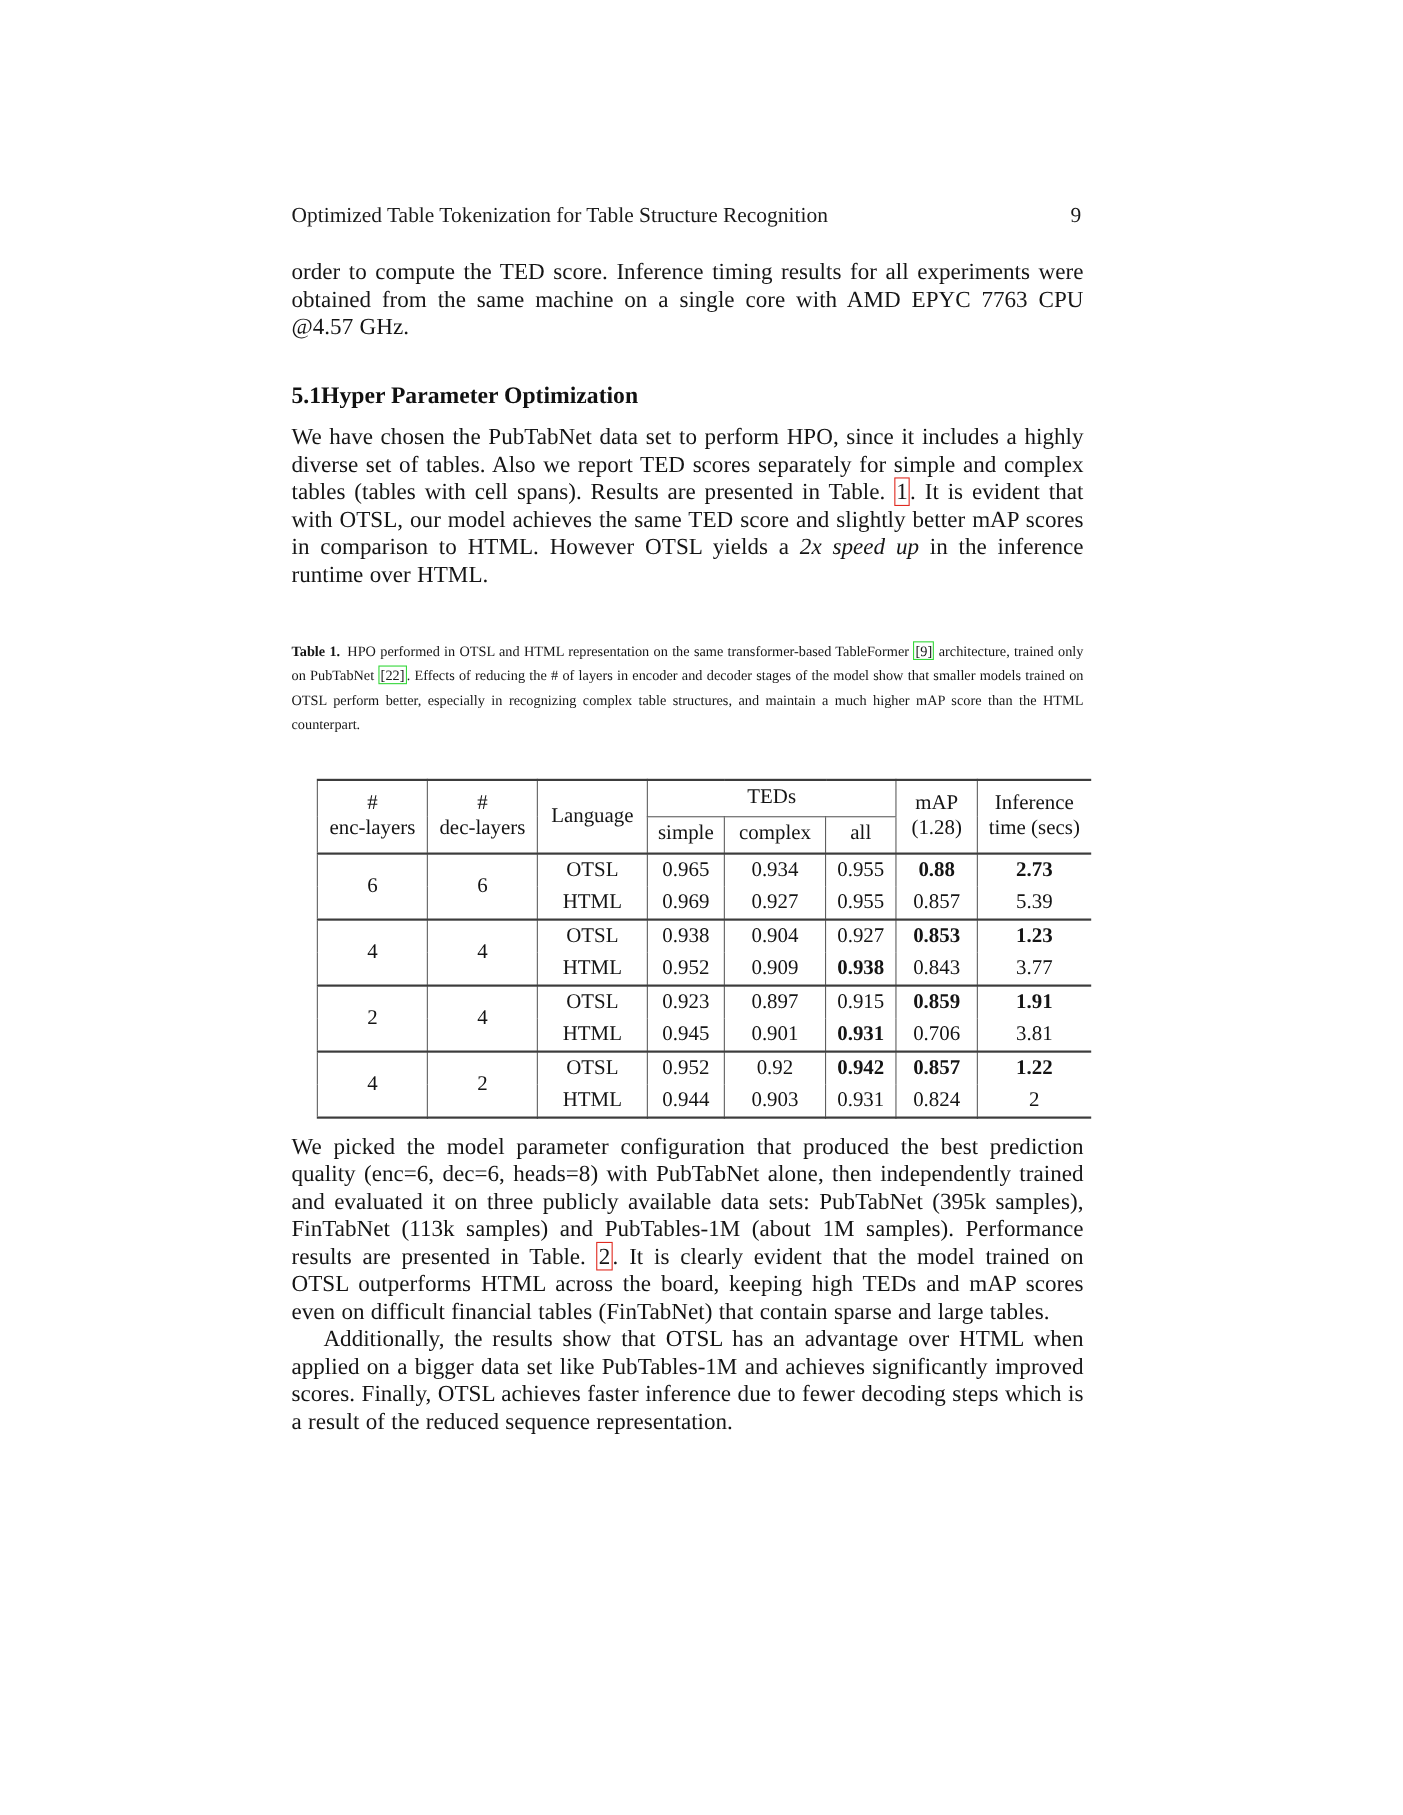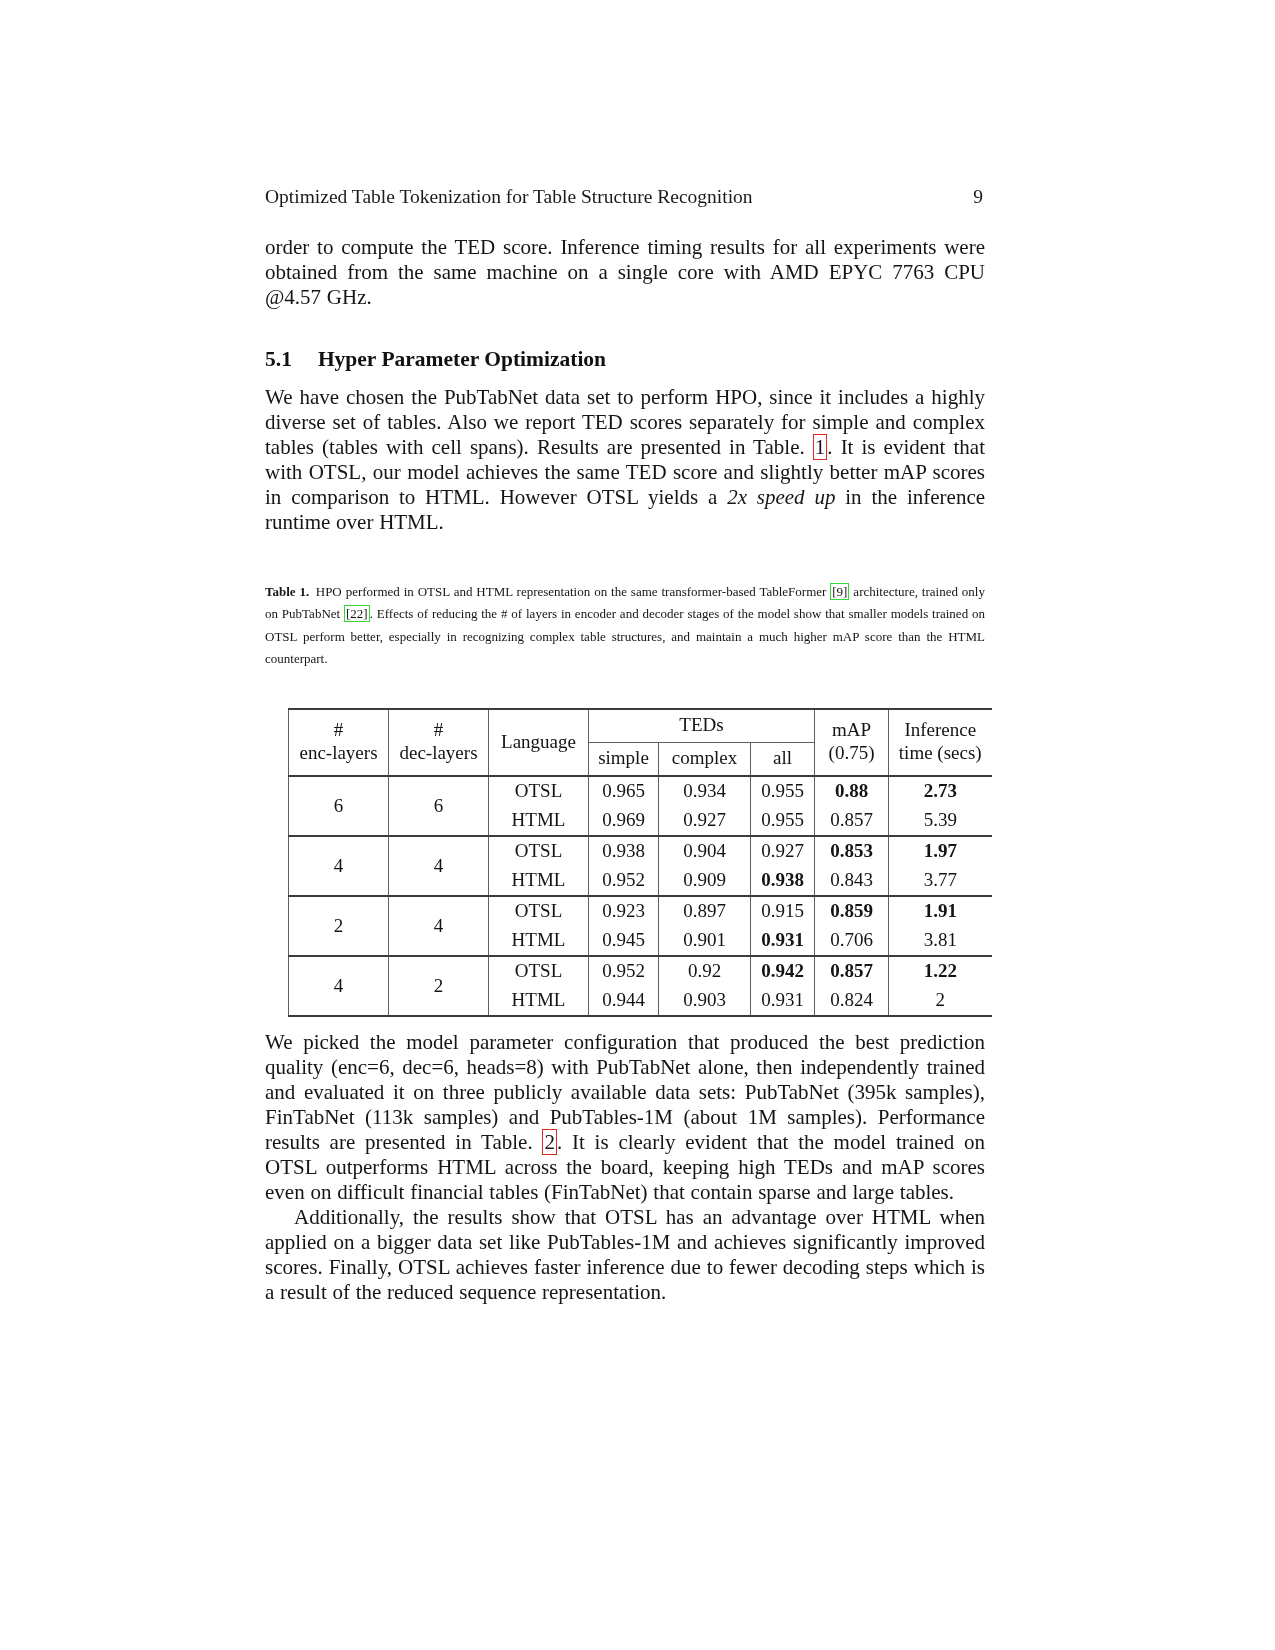--- a/index.html
+++ b/index.html
@@ -29,21 +29,21 @@
     line-height:25px;
     text-align:justify;
     word-spacing:0.5px;
   }
   .sec-head {
     margin:37px 0 0 0;
     font-size:21.5px;
     font-weight:bold;
     color:#111;
   }
-  .sec-num { margin-right:26px; }
+  .sec-num { }
   .after-head { margin-top:13px; }
 
   .caption {
     margin-top:46px;
     font-size:13px;
     line-height:22.4px;
     text-align:justify;
   }
 
   .italic { font-style:italic; }
@@ -118,21 +118,21 @@
           <div>enc-layers</div>
         </th>
         <th rowspan="2">
           <div>#</div>
           <div>dec-layers</div>
         </th>
         <th rowspan="2">Language</th>
         <th colspan="3" class="teds-span">TEDs</th>
         <th rowspan="2">
           <div>mAP</div>
-          <div>(0.75)</div>
+          <div>(1.28)</div>
         </th>
         <th rowspan="2">
           <div>Inference</div>
           <div>time (secs)</div>
         </th>
       </tr>
       <tr class="sub">
         <th>simple</th>
         <th>complex</th>
         <th>all</th>
@@ -162,21 +162,21 @@
 
     <tbody>
       <tr>
         <td rowspan="2">4</td>
         <td rowspan="2">4</td>
         <td>OTSL</td>
         <td>0.938</td>
         <td>0.904</td>
         <td>0.927</td>
         <td class="b">0.853</td>
-        <td class="b">1.97</td>
+        <td class="b">1.23</td>
       </tr>
       <tr>
         <td>HTML</td>
         <td>0.952</td>
         <td>0.909</td>
         <td class="b">0.938</td>
         <td>0.843</td>
         <td>3.77</td>
       </tr>
     </tbody>

